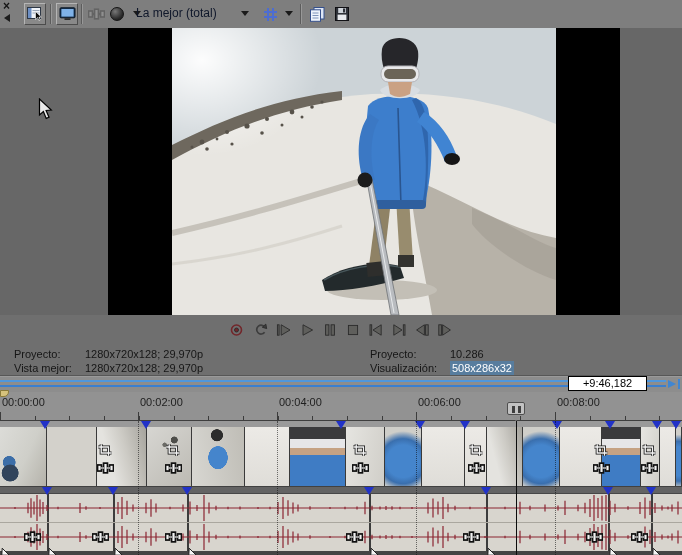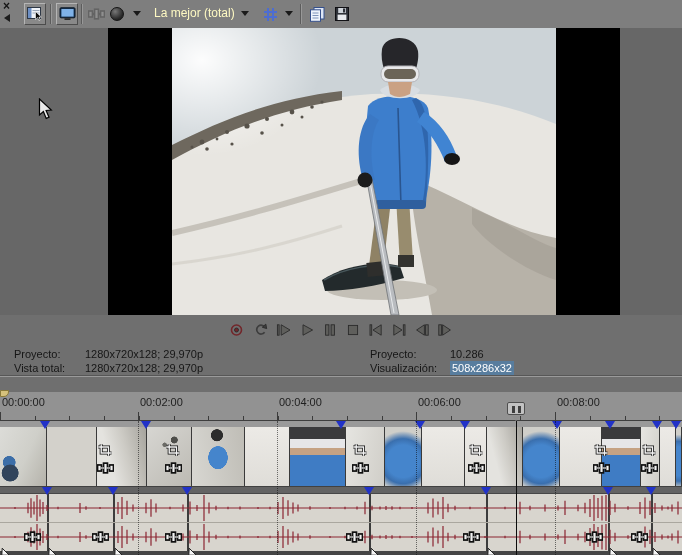--- a/index.html
+++ b/index.html
@@ -10,21 +10,21 @@
   .toolbar{position:absolute;left:0;top:0;width:682px;height:28px;background:#7e7e7e;}
   .dock-strip{position:absolute;left:0;top:0;width:20px;height:92px;}
   .dock-close{position:absolute;left:3px;top:0px;font-size:12px;font-weight:bold;color:#151515;line-height:12px;cursor:default;}
   .dock-collapse{position:absolute;left:4px;top:14px;width:0;height:0;border-top:4px solid transparent;border-bottom:4px solid transparent;border-right:6px solid #1c1c1c;}
   .dock-grip{position:absolute;left:7px;top:36px;width:3px;height:46px;border-left:3px dotted #454545;}
   .tbtn{position:absolute;top:3px;width:22px;height:22px;display:flex;align-items:center;justify-content:center;background:#898989;border:1px solid;border-color:#b5b5b5 #4c4c4c #4c4c4c #b5b5b5;}
   .tbtn.flat{background:transparent;border-color:transparent;}
   .sep{position:absolute;top:4px;width:2px;height:20px;border-left:1px solid #5c5c5c;border-right:1px solid #989898;}
   .dda{width:0;height:0;border-left:4px solid transparent;border-right:4px solid transparent;border-top:5px solid #1a1a1a;display:inline-block;}
   .tb-arrow{position:absolute;top:11px;}
-  .tb-quality{position:absolute;left:154px;top:6px;font-size:12px;color:#fef9c3;cursor:default;}
+  .tb-quality{position:absolute;left:136px;top:6px;font-size:12px;color:#0f172a;cursor:default;}
   .sphere{width:14px;height:14px;border-radius:50%;background:radial-gradient(circle at 35% 30%,#777 0%,#2a2a2a 65%,#111 100%);border:1px solid #151515;}
   .grid-ic{width:13px;height:13px;background-image:repeating-linear-gradient(to right,transparent 0 3px,#4d6dd0 3px 5px),repeating-linear-gradient(to bottom,transparent 0 3px,#4d6dd0 3px 5px);}
 
   
   .preview-area{position:absolute;left:0;top:28px;width:682px;height:287px;background:#676767;}
   .video-frame{position:absolute;left:108px;top:0;width:512px;height:287px;background:#000;}
   .video-frame svg{position:absolute;left:64px;top:0;}
   .mouse-cursor{position:absolute;left:38px;top:70px;z-index:50;}
 
   
@@ -320,35 +320,42 @@
         </svg>
       </div>
     </div>
 
   <div class="statusbar">
     <div class="st-row" style="left:14px;top:2px;">
       <span class="st-label">Proyecto:</span>
       <span class="st-val" style="left:71px">1280x720x128; 29,970p</span>
     </div>
     <div class="st-row" style="left:14px;top:16px;">
-      <span class="st-label">Vista total:</span>
+      <span class="st-label">Vista mejor:</span>
       <span class="st-val" style="left:71px">1280x720x128; 29,970p</span>
     </div>
     <div class="st-row" style="left:370px;top:2px;">
       <span class="st-label">Proyecto:</span>
       <span class="st-val" style="left:80px">10.286</span>
     </div>
     <div class="st-row" style="left:370px;top:16px;">
       <span class="st-label">Visualización:</span>
       <span class="st-val hl" style="left:80px">508x286x32</span>
     </div>
   </div>
 
   <div class="groove"></div>
 
+  <div class="scrollband">
+    <div class="sb-line" style="top:3px"></div>
+    <div class="sb-line" style="top:8px;background:#3a7fd0"></div>
+    <div class="sb-arrow"></div>
+    <div class="sb-endbar"></div>
+    <div class="sb-tooltip">+9:46,182</div>
+  </div>
 
   <div class="ruler">
     <div class="marker-flag"></div>
     <div class="playhead-flag" style="left: 507px;">
       <div class="ph-bar" style="left:4px"></div>
       <div class="ph-bar" style="left:10px"></div>
     </div>
   <div class="ruler-label" style="left: 2px;">00:00:00</div>
       <div class="tick" style="left: 0px; height: 8px;"></div>
       <div class="ruler-label" style="left: 140px;">00:02:00</div>

